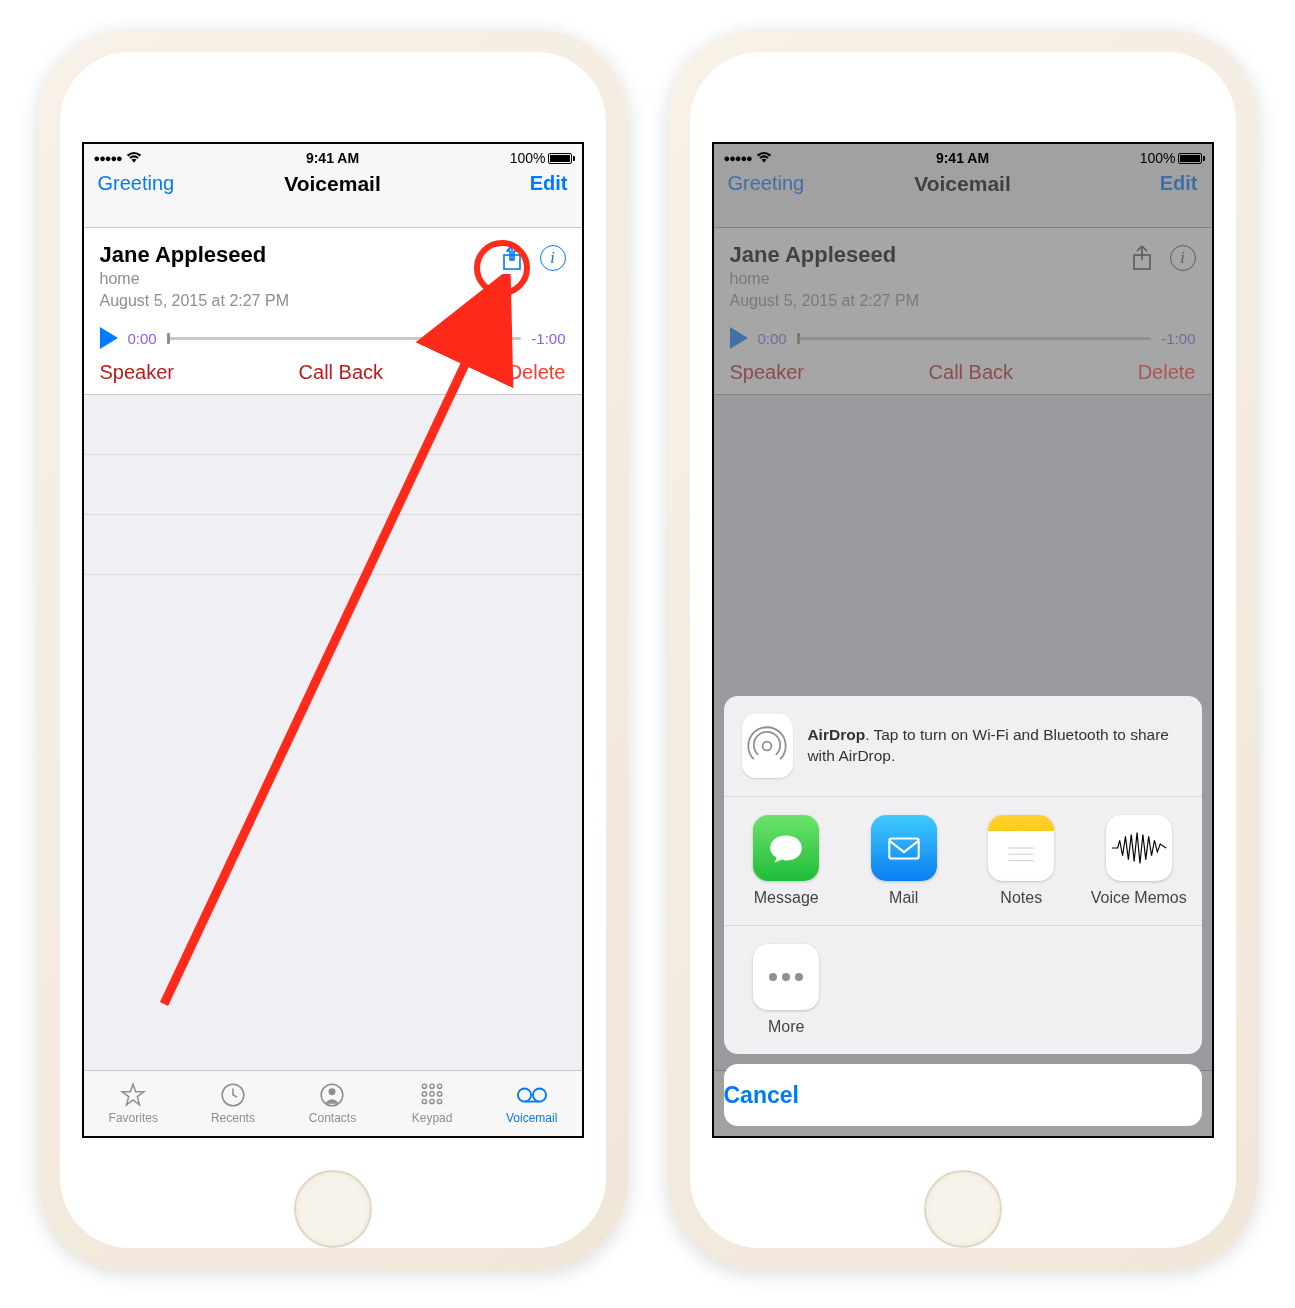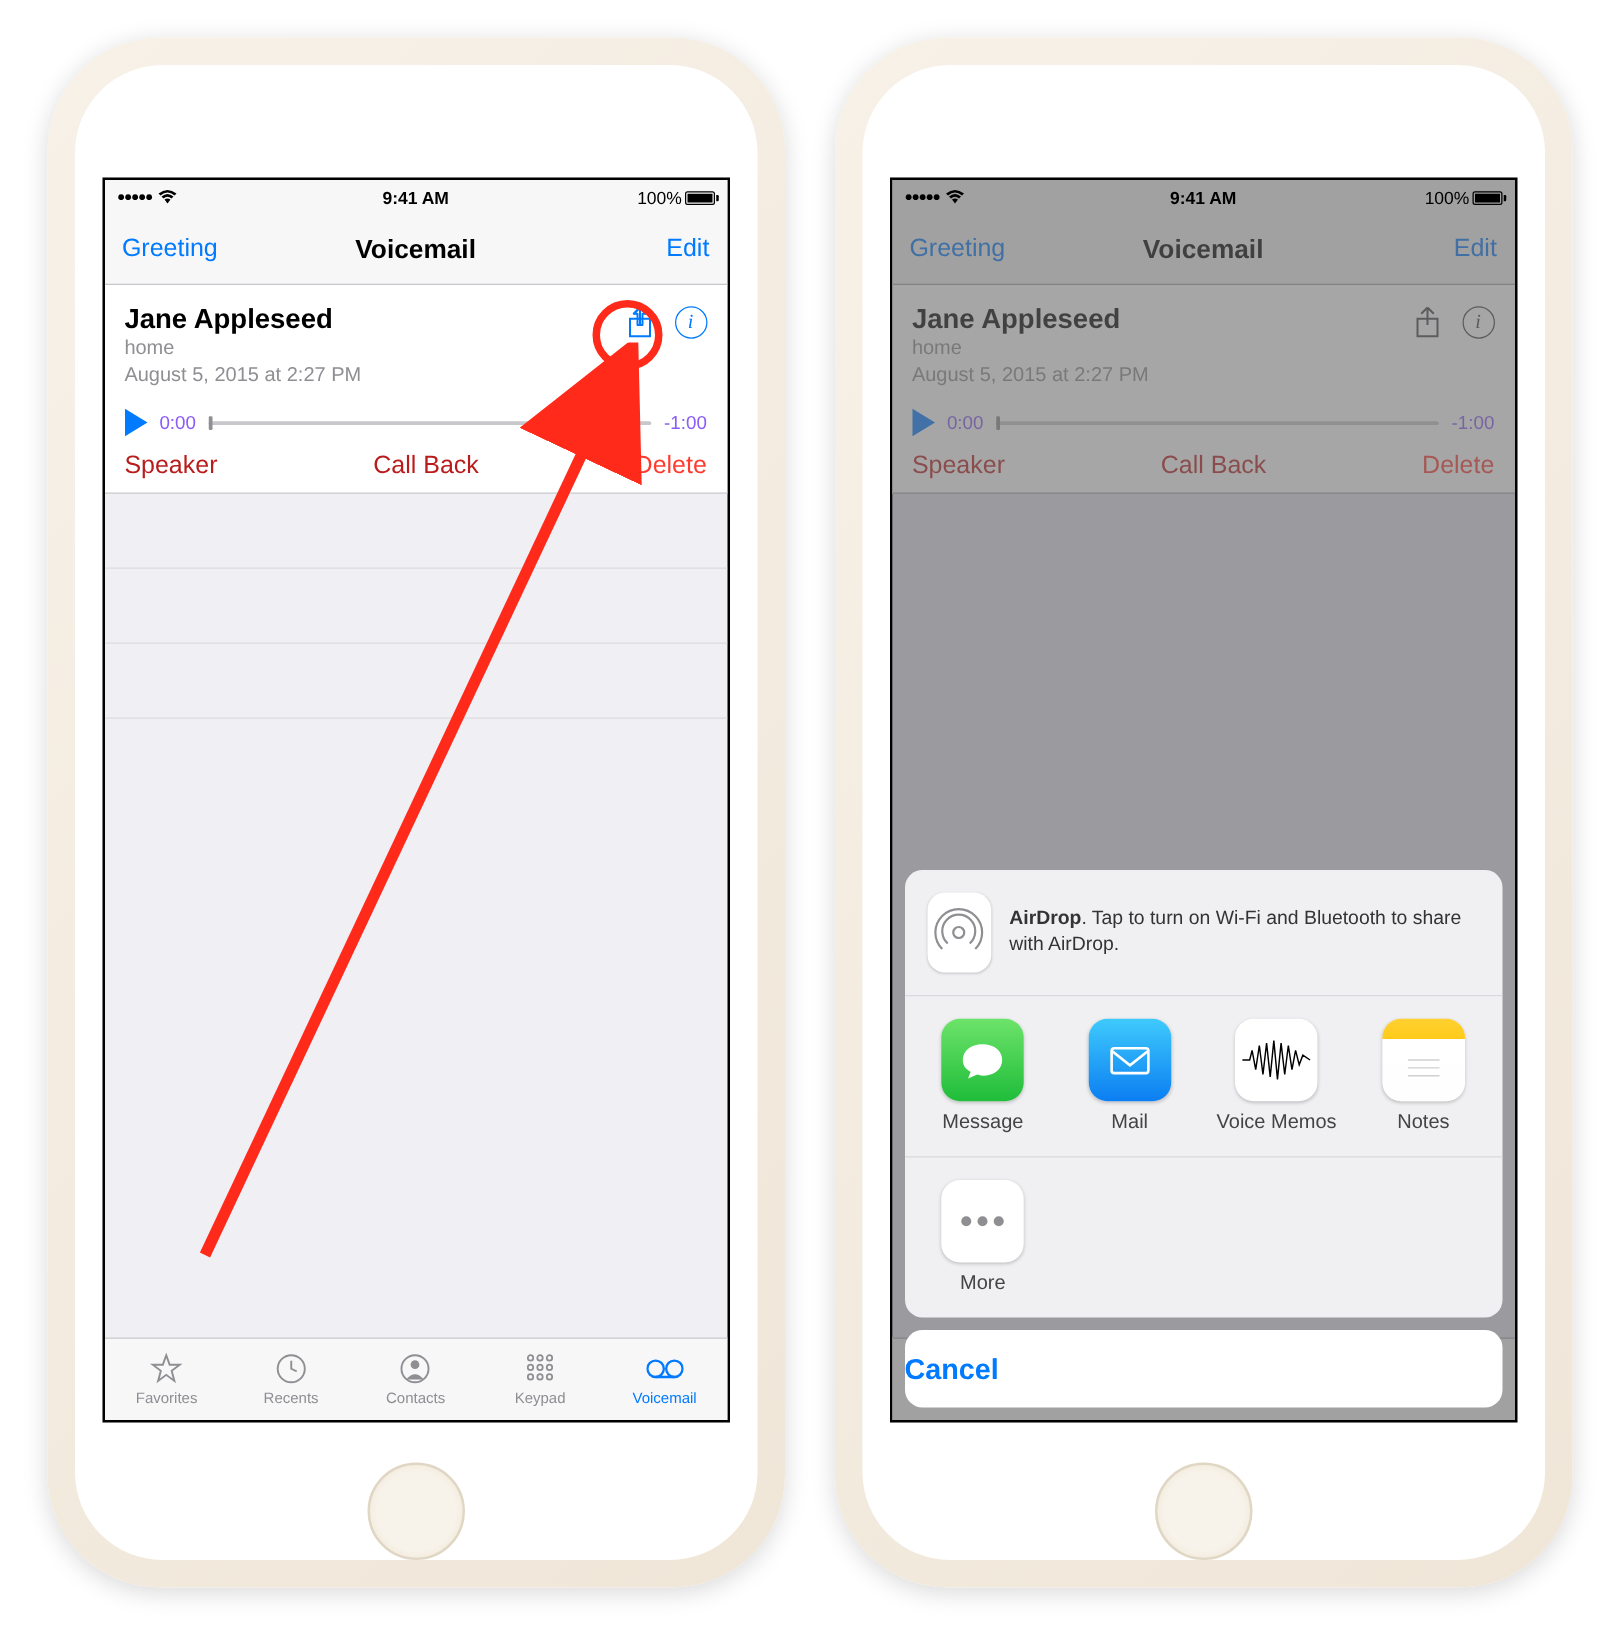--- a/index.html
+++ b/index.html
@@ -63,24 +63,24 @@
   .status .center { font-weight: 600; text-align:center; }
   .dots { letter-spacing: -1px; font-size: 11px; }
   .wifi-icon { width:16px; height:12px; }
   .batt { display:flex; align-items:center; gap:2px;}
   .batt-body { width:24px; height:11px; border:1px solid #000; border-radius:2px; position:relative;}
   .batt-body::after{content:"";position:absolute;right:-4px;top:2px;width:2px;height:5px;background:#000;border-radius:0 1px 1px 0;}
   .batt-fill{position:absolute;left:1px;top:1px;bottom:1px;right:1px;background:#000;}
   
   .navbar {
     height: 56px; background: #f7f7f8; border-bottom: 1px solid #c8c7cc;
-    display:flex; align-items:center; justify-content:space-between; padding:0 14px;
+    display:flex; justify-content:space-between; padding:0 14px;
   }
   .nav-side { color:#007aff; font-size:20px; font-weight:400; width:90px;}
-  .nav-right{ text-align:right;}
+  .nav-right{ text-align:right;font-weight:bold;}
   .nav-title { font-size:21px; font-weight:600; }
   
   .vm-card {
     background:#fff; border-bottom:1px solid #c8c7cc;
     padding: 14px 16px 10px;
   }
   .vm-top { display:flex; justify-content:space-between; align-items:flex-start;}
   .vm-name { font-size:22px; font-weight:700; color:#000;}
   .vm-sub { color:#8e8e93; font-size:16px; line-height:1.35; }
   .vm-icons { display:flex; gap:14px; align-items:center; padding-top:2px;}
@@ -398,36 +398,36 @@
             <div class="app-item">
               <div class="app-icon mail-icon">
                   <svg viewBox="0 0 40 40" width="42" height="42">
                     <rect x="6" y="11" width="28" height="19" rx="2" fill="none" stroke="#fff" stroke-width="2"></rect>
                     <path d="M6 13 L20 24 L34 13" fill="none" stroke="#fff" stroke-width="2"></path>
                   </svg>
                 </div>
               <div class="app-label">Mail</div>
             </div>
             <div class="app-item">
-              <div class="app-icon vmemo-icon">
-                  <svg viewBox="0 0 60 40" width="58" height="40">
-                    <path d="M2 20 L8 20 L10 12 L13 28 L16 8 L19 32 L22 6 L25 34 L28 4 L31 36 L34 6 L37 32 L40 8 L43 28 L46 12 L49 24 L52 16 L58 20" fill="none" stroke="#000" stroke-width="1.2"></path>
-                  </svg>
-                </div>
-              <div class="app-label">Voice Memos</div>
-            </div>
-            <div class="app-item">
               <div class="app-icon notes-icon">
                   <svg viewBox="0 0 40 40" width="42" height="42">
                     <line x1="8" y1="20" x2="32" y2="20" stroke="#d0d0d0" stroke-width="1"></line>
                     <line x1="8" y1="26" x2="32" y2="26" stroke="#d0d0d0" stroke-width="1"></line>
                     <line x1="8" y1="32" x2="32" y2="32" stroke="#d0d0d0" stroke-width="1"></line>
                   </svg>
                 </div>
               <div class="app-label">Notes</div>
+            </div>
+            <div class="app-item">
+              <div class="app-icon vmemo-icon">
+                  <svg viewBox="0 0 60 40" width="58" height="40">
+                    <path d="M2 20 L8 20 L10 12 L13 28 L16 8 L19 32 L22 6 L25 34 L28 4 L31 36 L34 6 L37 32 L40 8 L43 28 L46 12 L49 24 L52 16 L58 20" fill="none" stroke="#000" stroke-width="1.2"></path>
+                  </svg>
+                </div>
+              <div class="app-label">Voice Memos</div>
             </div>
           </div>
           <div class="app-row">
             <div class="app-item">
               <div class="app-icon more-icon">
                   <div class="dots3">
                     <span></span>
                     <span></span>
                     <span></span>
                   </div>

